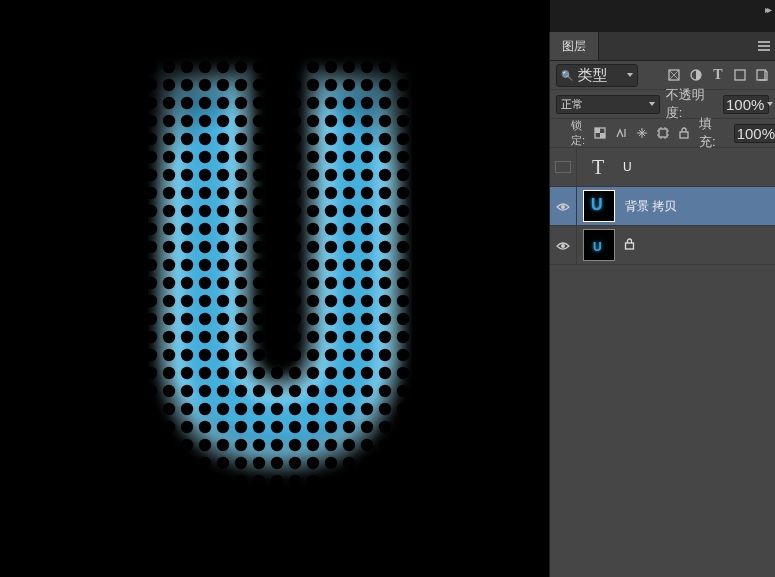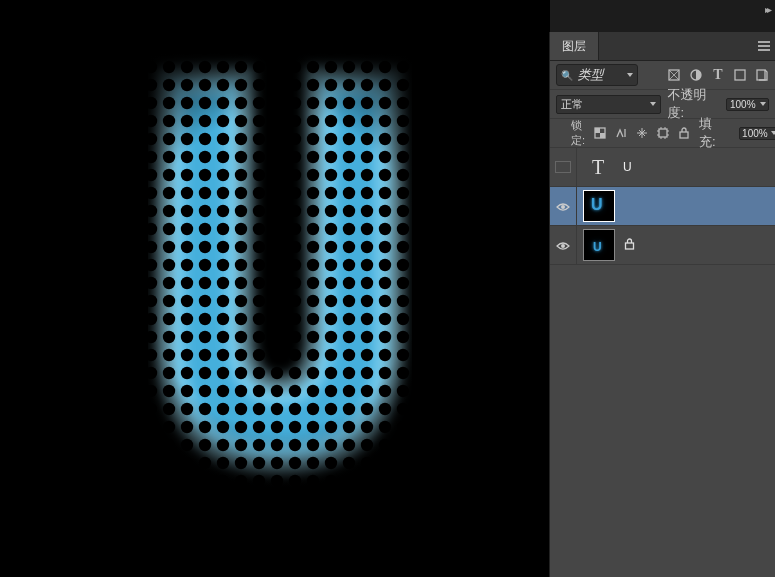--- a/index.html
+++ b/index.html
@@ -105,23 +105,22 @@
     background: #333;
     border: 1px solid #222;
     border-radius: 3px;
     padding: 1px 4px;
     gap: 4px;
     width: 72px;
   }
   .filter-row .search .mag { font-size: 10px; color: #bbb; }
   .filter-row .search .kind {
     color: #ddd;
-    font-size: 13px;
+    font-size: 15px;
     flex: 1;
-    font-style: italic;
   }
   .chev {
     width: 0; height: 0;
     border-left: 3px solid transparent;
     border-right: 3px solid transparent;
     border-top: 4px solid #bbb;
     margin-left: 1px;
   }
   .filter-icons {
     display: flex; gap: 8px; margin-left: auto; align-items: center;
@@ -135,21 +134,21 @@
     background: #333; border: 1px solid #222; border-radius: 2px;
     padding: 1px 4px; width: 102px; gap:12px;
   }
   .blend-row .select .val { flex: 1; color: #ddd; font-size: 11px; }
   .label { color: #c8c8c8; font-size: 13px; }
   .pct-box {
     background: #333; border: 1px solid #222; border-radius: 2px;
     padding: 0 2px; width: 40px;
     display: flex; align-items: center;
   }
-  .pct-box .pct { flex:1; color:#ddd; font-size:10px; text-align:center; padding-right:2px;}
+  .pct-box .pct { flex:1; color:#ddd; font-size:15px; text-align:left; padding-right:2px;}
   .pct-box .chev { margin-left: 1px; }
   .lock-row { gap: 8px; padding-left: 21px; }
   .lock-label { color:#c8c8c8; font-size:11px; }
   .lock-icons { display:flex; gap:7px; align-items:center; }
   .licon { width:14px; height:14px; color:#bbb; display:flex;align-items:center;justify-content:center; }
   .licon svg { width:14px; height:14px; fill:none; stroke:#bbb; stroke-width:1.3; }
   .lock-row .fill { margin-left:auto; display:flex; align-items:center; gap:18px;}
   
   .layers {
     flex: 1;
@@ -387,20 +386,21 @@
     <div class="layer selected">
       <div class="vis">
         <span class="eye"><svg viewBox="0 0 14 10">
                 <path d="M1 5 Q7 -1 13 5 Q7 11 1 5 Z"></path>
                 <circle cx="7" cy="5" r="2" fill="#ccc" stroke="none"></circle>
               </svg></span>
       </div>
       <div class="thumb">
             <span class="mini-u">U</span>
           </div>
+      <span class="lname">背景 拷贝</span>
     </div>
 
     <div class="layer">
       <div class="vis">
         <span class="eye"><svg viewBox="0 0 14 10">
                 <path d="M1 5 Q7 -1 13 5 Q7 11 1 5 Z"></path>
                 <circle cx="7" cy="5" r="2" fill="#ccc" stroke="none"></circle>
               </svg></span>
       </div>
       <div class="thumb">

